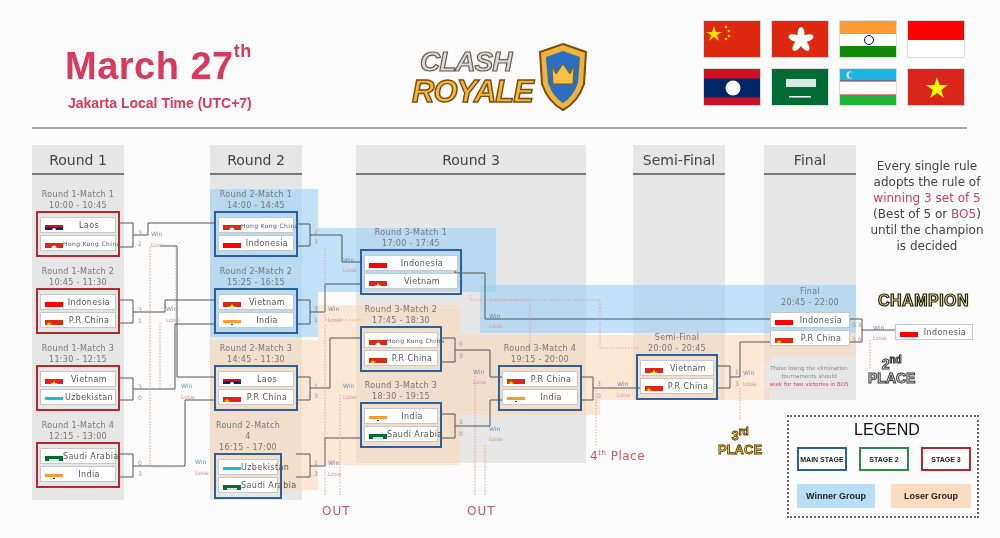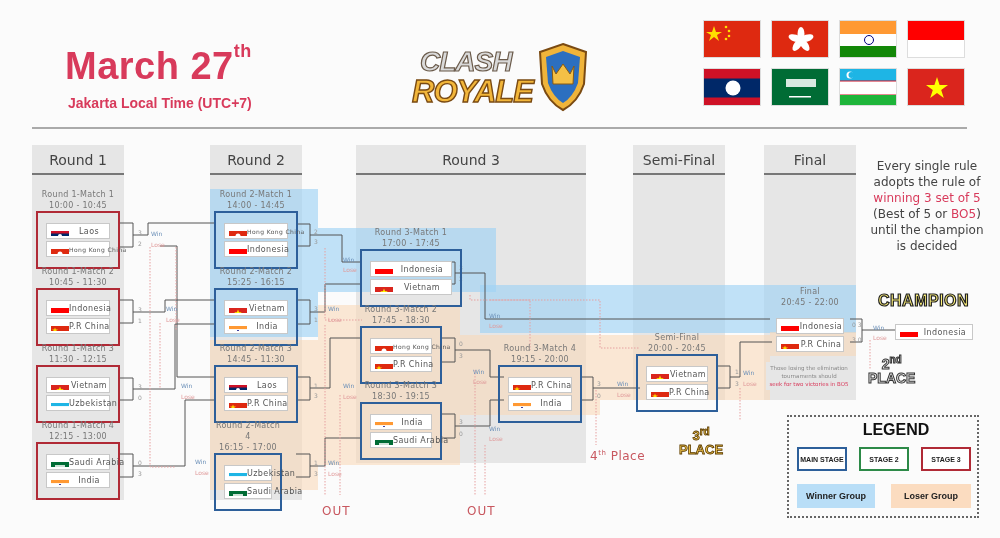--- a/index.html
+++ b/index.html
@@ -19,47 +19,47 @@
   .flag { position: absolute; width: 58px; height: 38px; overflow: hidden; border: 1px solid #ddd; }
   
   .col { position: absolute; background: #e6e6e6; top: 145px; }
   .col-head { height: 30px; border-bottom: 2px solid #777; text-align: center; font-size: 14px; line-height: 30px; color: #444; }
   
   .grp-win { position: absolute; background: rgba(160, 210, 245, 0.65); }
   .grp-lose { position: absolute; background: rgba(250, 215, 180, 0.55); }
   
   .match { position: absolute; }
   .match-title { text-align: center; font-size: 8px; color: #777; line-height: 11px; letter-spacing: 0.3px; }
-  .mbox { border: 2px solid #2d5f9a; padding: 8px; background: rgba(255,255,255,0.0); }
+  .mbox { border: 2px solid #2d5f9a; padding: 2px; background: rgba(255,255,255,0.0); }
   .mbox.stage3 { border-color: #b02a36; }
   .team { height: 16px; background: #fff; border: 1px solid #c8c8c8; margin: 2px 0; display: flex; align-items: center; padding-left: 4px; }
   .team .tname { flex: 1; text-align: center; font-size: 8px; color: #555; letter-spacing: 0.4px; white-space: nowrap; }
   .team .tname.small { font-size: 6px; }
   .mini-flag { width: 18px; height: 10px; position: relative; overflow: hidden; flex-shrink: 0; }
   
   svg.lines { position: absolute; left: 0; top: 0; }
   .score { position: absolute; font-size: 6px; color: #999; }
   .winlbl { position: absolute; font-size: 6px; color: #6b8fb8; }
   .loselbl { position: absolute; font-size: 6px; color: #e09a9a; }
   .out { position: absolute; font-size: 12px; color: #c8575f; letter-spacing: 1px; }
   #fourth { left: 590px; top: 449px; font-size: 12px; color: #b35; letter-spacing: 0.5px; color: #c8575f; }
   #fourth sup { font-size: 7px; }
   #rule-text { left: 862px; top: 158px; width: 130px; text-align: center; font-size: 12px; line-height: 16px; color: #444; }
   #rule-text .red { color: #d83a5b; }
   #champion { left: 878px; top: 292px; font-family: "Liberation Sans", sans-serif; font-weight: bold; font-size: 16px; color: #fff27a; -webkit-text-stroke: 1.2px #222; letter-spacing: 0.5px; }
   .place { position: absolute; font-family: "Liberation Sans", sans-serif; font-weight: bold; text-align: center; line-height: 14px; }
   #second { left: 868px; top: 353px; font-size: 14px; color: #eee; -webkit-text-stroke: 1px #333; }
-  #third { left: 679px; top: 425px; font-size: 13px; color: #f0c54a; -webkit-text-stroke: 0.8px #5a3a00; }
+  #third { left: 718px; top: 425px; font-size: 13px; color: #f0c54a; -webkit-text-stroke: 0.8px #5a3a00; }
   .place sup { font-size: 10px; }
   #final-note { left: 766px; top: 362px; width: 86px; text-align: center; font-size: 5.5px; line-height: 8px; color: #888; background: #e6e6e6; padding: 2px; }
   #final-note .red { color: #d83a5b; }
   #champ-box { left: 895px; top: 322px; width: 78px; }
   
   #legend { left: 787px; top: 415px; width: 192px; height: 103px; border: 2px dotted #666; }
-  #legend-title { position: absolute; left: 13px; width: 100%; top: 4px; text-align: center; font-family: "Liberation Sans", sans-serif; font-weight: bold; font-size: 16px; color: #111; }
+  #legend-title { position: absolute; left: 4px; width: 100%; top: 4px; text-align: center; font-family: "Liberation Sans", sans-serif; font-weight: normal; font-size: 16px; color: #111; }
   .leg-box { position: absolute; height: 24px; font-family: "Liberation Sans", sans-serif; font-weight: bold; font-size: 7px; color: #222; text-align: center; display: flex; align-items: center; justify-content: center; line-height: 9px; background: #fff; }
   .leg-grp { position: absolute; height: 24px; font-family: "Liberation Sans", sans-serif; font-weight: bold; font-size: 9px; color: #222; display: flex; align-items: center; justify-content: center; }
 </style>
 </head>
 <body>
 
 <div id="title" class="abs"><span>March 27</span><sup>th</sup></div>
 <div id="subtitle" class="abs">Jakarta Local Time (UTC+7)</div>
 
 <div id="logo" class="abs">

